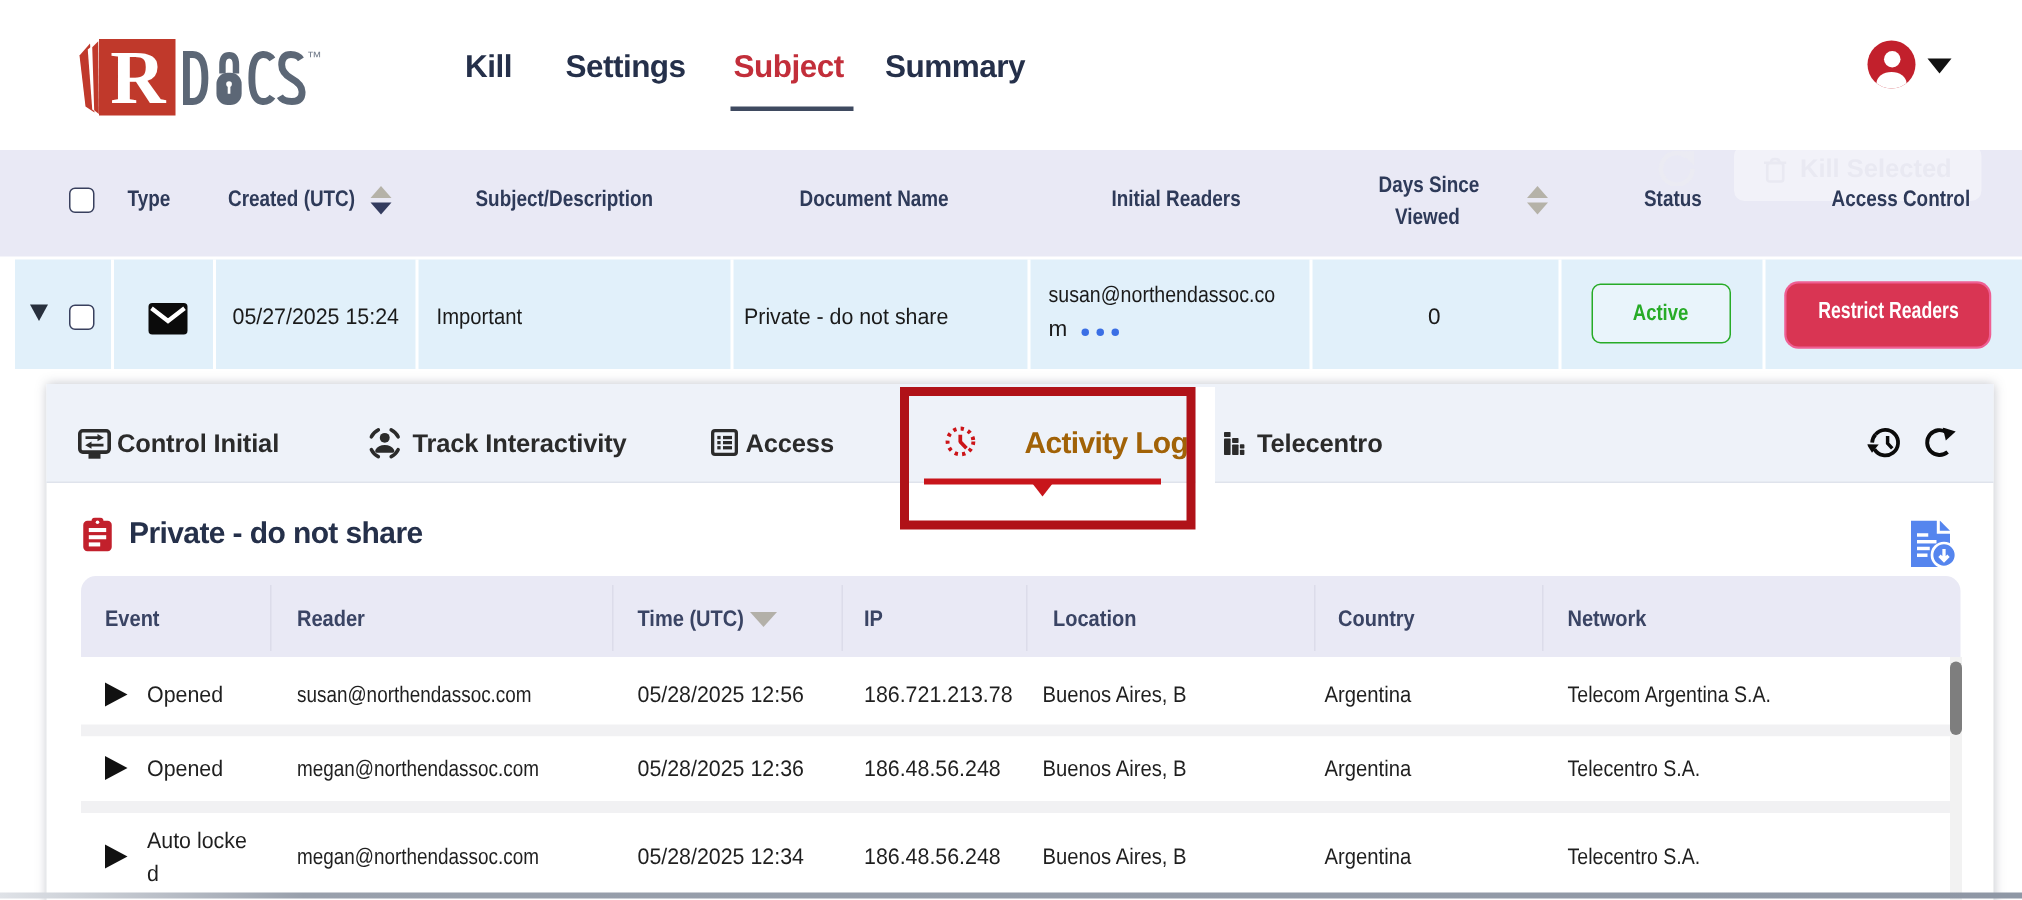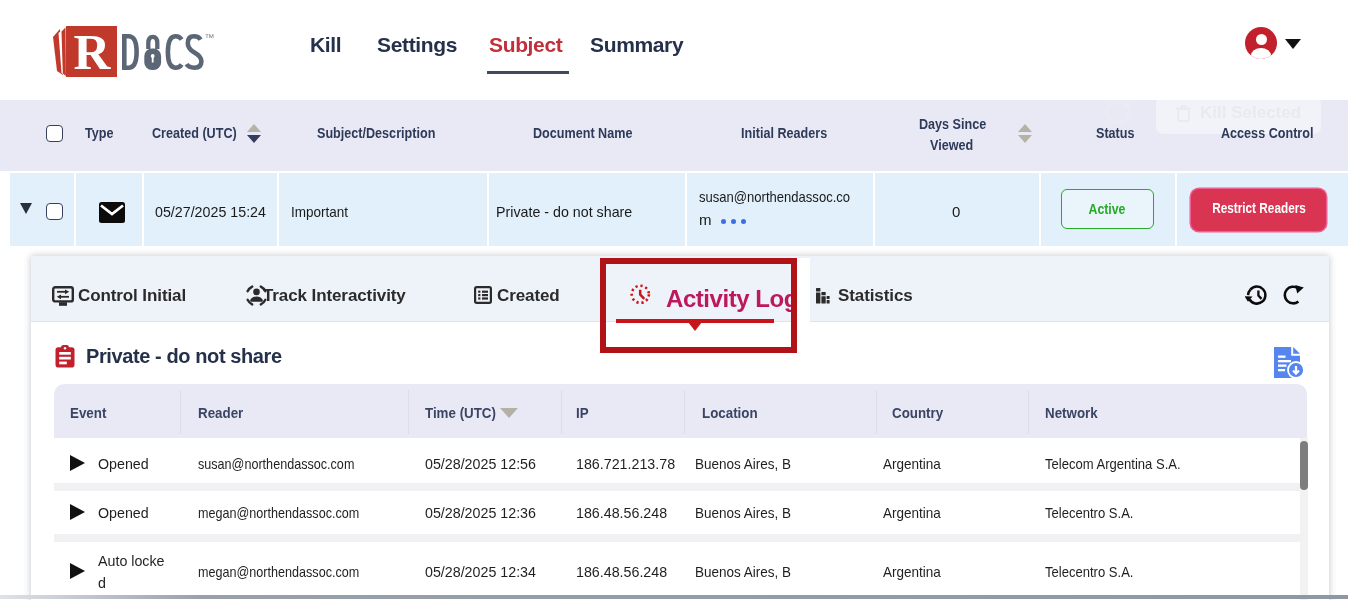--- a/index.html
+++ b/index.html
@@ -165,53 +165,53 @@
     <svg class="abs" style="left:214px; top:28px;" width="23" height="23" viewBox="0 0 23 23">
       <g stroke="#2b2b2b" stroke-width="2.4" fill="none" stroke-linecap="round">
         <path d="M2.6 7.2 A 10.2 10.2 0 0 1 7.2 2.6"></path>
         <path d="M15.8 2.6 A 10.2 10.2 0 0 1 20.4 7.2"></path>
         <path d="M20.4 15.8 A 10.2 10.2 0 0 1 15.8 20.4"></path>
         <path d="M7.2 20.4 A 10.2 10.2 0 0 1 2.6 15.8"></path>
       </g>
       <circle cx="11.5" cy="7.9" r="3.3" fill="#2b2b2b"></circle>
       <path d="M5.2 16 Q7.2 12.6 11.5 12.6 Q15.8 12.6 17.8 16 L17.8 17 Q17.8 17.8 16.8 17.8 L6.2 17.8 Q5.2 17.8 5.2 17 Z" fill="#2b2b2b"></path>
     </svg>
-    <span class="tabtxt" style="left:232px;">Track Interactivity</span>
+    <span class="tabtxt" style="left:244px;">Track Interactivity</span>
 
     <svg class="abs" style="left:443px; top:30px;" width="18" height="18" viewBox="0 0 18 18">
       <rect x="1.1" y="1.1" width="15.8" height="15.8" rx="1.6" fill="none" stroke="#2b2b2b" stroke-width="2.2"></rect>
       <rect x="4.2" y="4.6" width="2.2" height="2.2" fill="#2b2b2b"></rect>
       <rect x="8" y="4.6" width="6" height="2.2" fill="#2b2b2b"></rect>
       <rect x="4.2" y="8" width="2.2" height="2.2" fill="#2b2b2b"></rect>
       <rect x="8" y="8" width="6" height="2.2" fill="#2b2b2b"></rect>
       <rect x="4.2" y="11.4" width="2.2" height="2.2" fill="#2b2b2b"></rect>
       <rect x="8" y="11.4" width="6" height="2.2" fill="#2b2b2b"></rect>
     </svg>
-    <span class="tabtxt" style="left:466px;">Created</span>
+    <span class="tabtxt" style="left:466px;">Access</span>
 
     <svg class="abs" style="left:599px; top:28px;" width="21" height="21" viewBox="0 0 21 21">
       <circle cx="10.3" cy="10.3" r="8.6" fill="none" stroke="#cc1418" stroke-width="2.6" stroke-dasharray="2.2 2.85"></circle>
       <path d="M10.2 10.9 L10.2 5.8 M10 10.3 L14.3 14.8" stroke="#cc1418" stroke-width="2.5" fill="none"></path>
     </svg>
-    <span class="tabtxt" style="left:635px; font-size:24px; color:#be185d; top:29px; letter-spacing:-0.45px;">Activity Log</span>
+    <span class="tabtxt" style="left:652px; font-size:20px; color:#a16207; top:29px; letter-spacing:-0.45px;">Activity Log</span>
 
     <div class="abs" style="left:585px; top:63px; width:158px; height:3.5px; background:#c8151b;"></div>
     <div class="abs" style="left:657px; top:66px; width:0; height:0; border-left:7px solid transparent; border-right:7px solid transparent; border-top:9px solid #c8151b;"></div>
 
     <svg class="abs" style="left:785px; top:32px;" width="15" height="16" viewBox="0 0 15 16">
       <g fill="#2b2b2b">
         <rect x="0" y="0" width="4.4" height="3.4" rx="0.5"></rect>
         <rect x="0" y="4.4" width="4.4" height="11" rx="0.5"></rect>
         <rect x="5.4" y="4" width="4.3" height="3.3" rx="0.5"></rect>
         <rect x="5.4" y="8.3" width="4.3" height="7.1" rx="0.5"></rect>
         <rect x="10.6" y="8.1" width="3" height="2.9" rx="0.5"></rect>
         <rect x="10.6" y="11.9" width="3" height="3.5" rx="0.5"></rect>
       </g>
     </svg>
-    <span class="tabtxt" style="left:807px;">Statistics</span>
+    <span class="tabtxt" style="left:807px;">Telecentro</span>
 
     <svg class="abs" style="left:1214px; top:29px;" width="23" height="21" viewBox="0 0 23 21">
       <path d="M5.4 4.6 A 8.5 8.5 0 1 1 4.6 14.5" fill="none" stroke="#0b0b0b" stroke-width="2.5"></path>
       <path d="M5.4 4.6 A 8.5 8.5 0 0 0 3.1 10.1" fill="none" stroke="#0b0b0b" stroke-width="2.5"></path>
       <polygon points="-0.5,11.2 7.5,11.4 3,16.8" fill="#0b0b0b"></polygon>
       <path d="M13.4 5.6 L13.4 10.6 L16.5 13.9" fill="none" stroke="#0b0b0b" stroke-width="2.3"></path>
     </svg>
     <svg class="abs" style="left:1252px; top:29px;" width="21" height="20" viewBox="0 0 21 20">
       <path d="M14.8 3.2 A 8.3 8.3 0 1 0 15.4 16.4" fill="none" stroke="#0b0b0b" stroke-width="2.6"></path>
       <polygon points="12.2,0 20.8,2.6 14.2,8.6" fill="#0b0b0b"></polygon>

